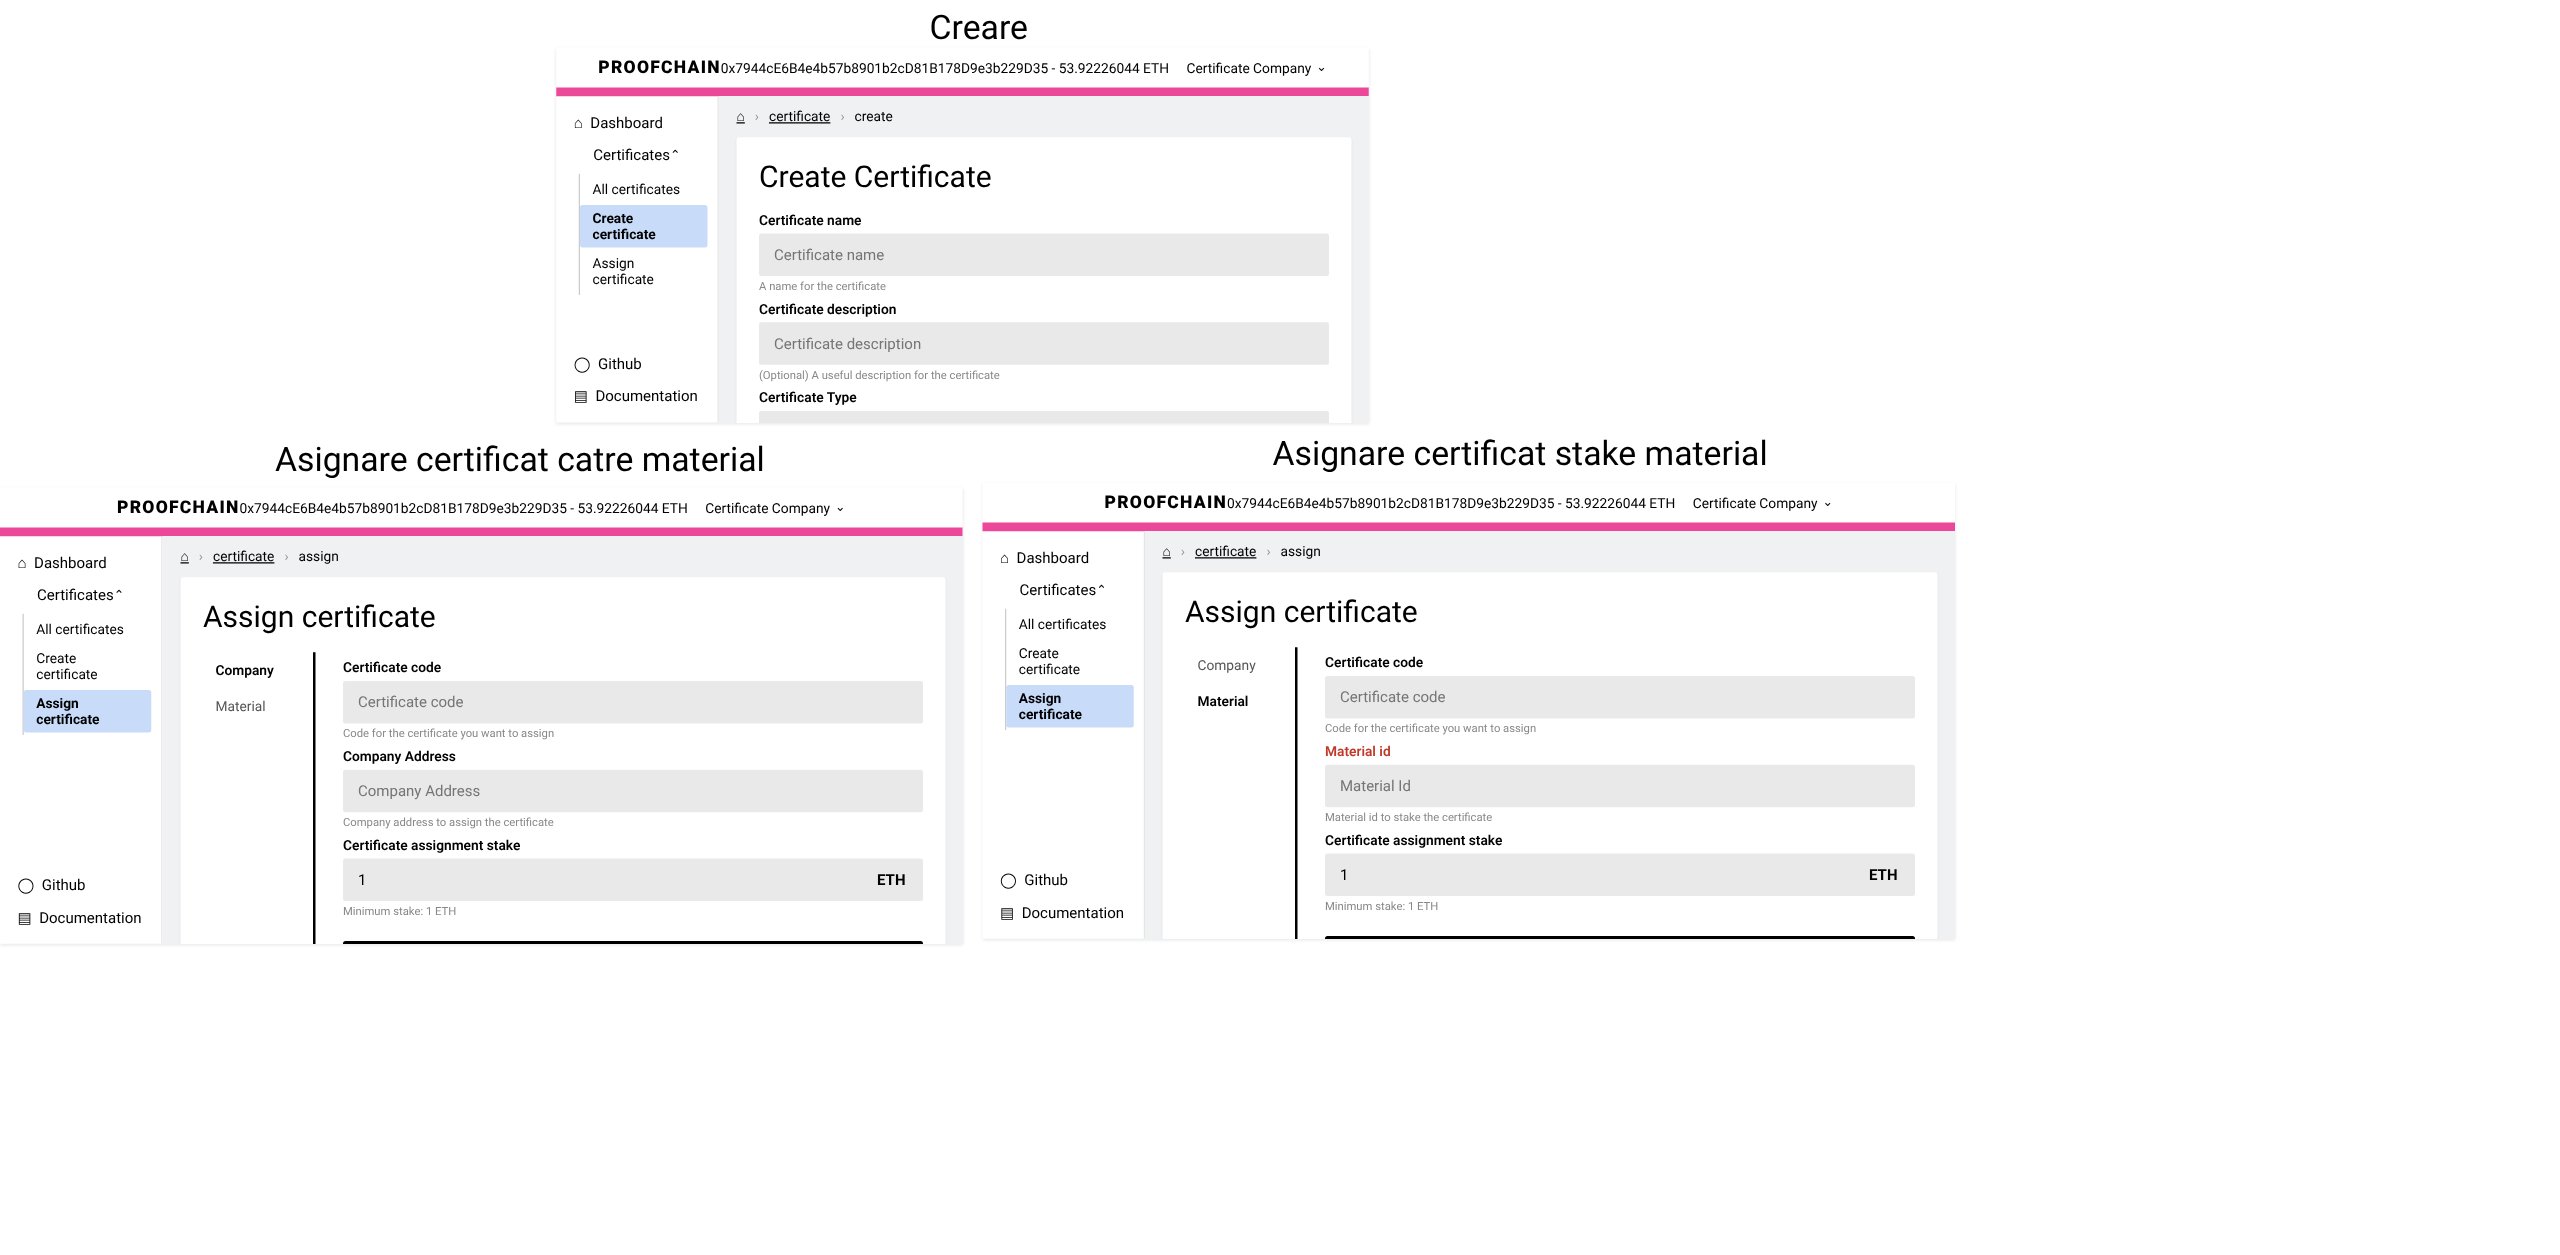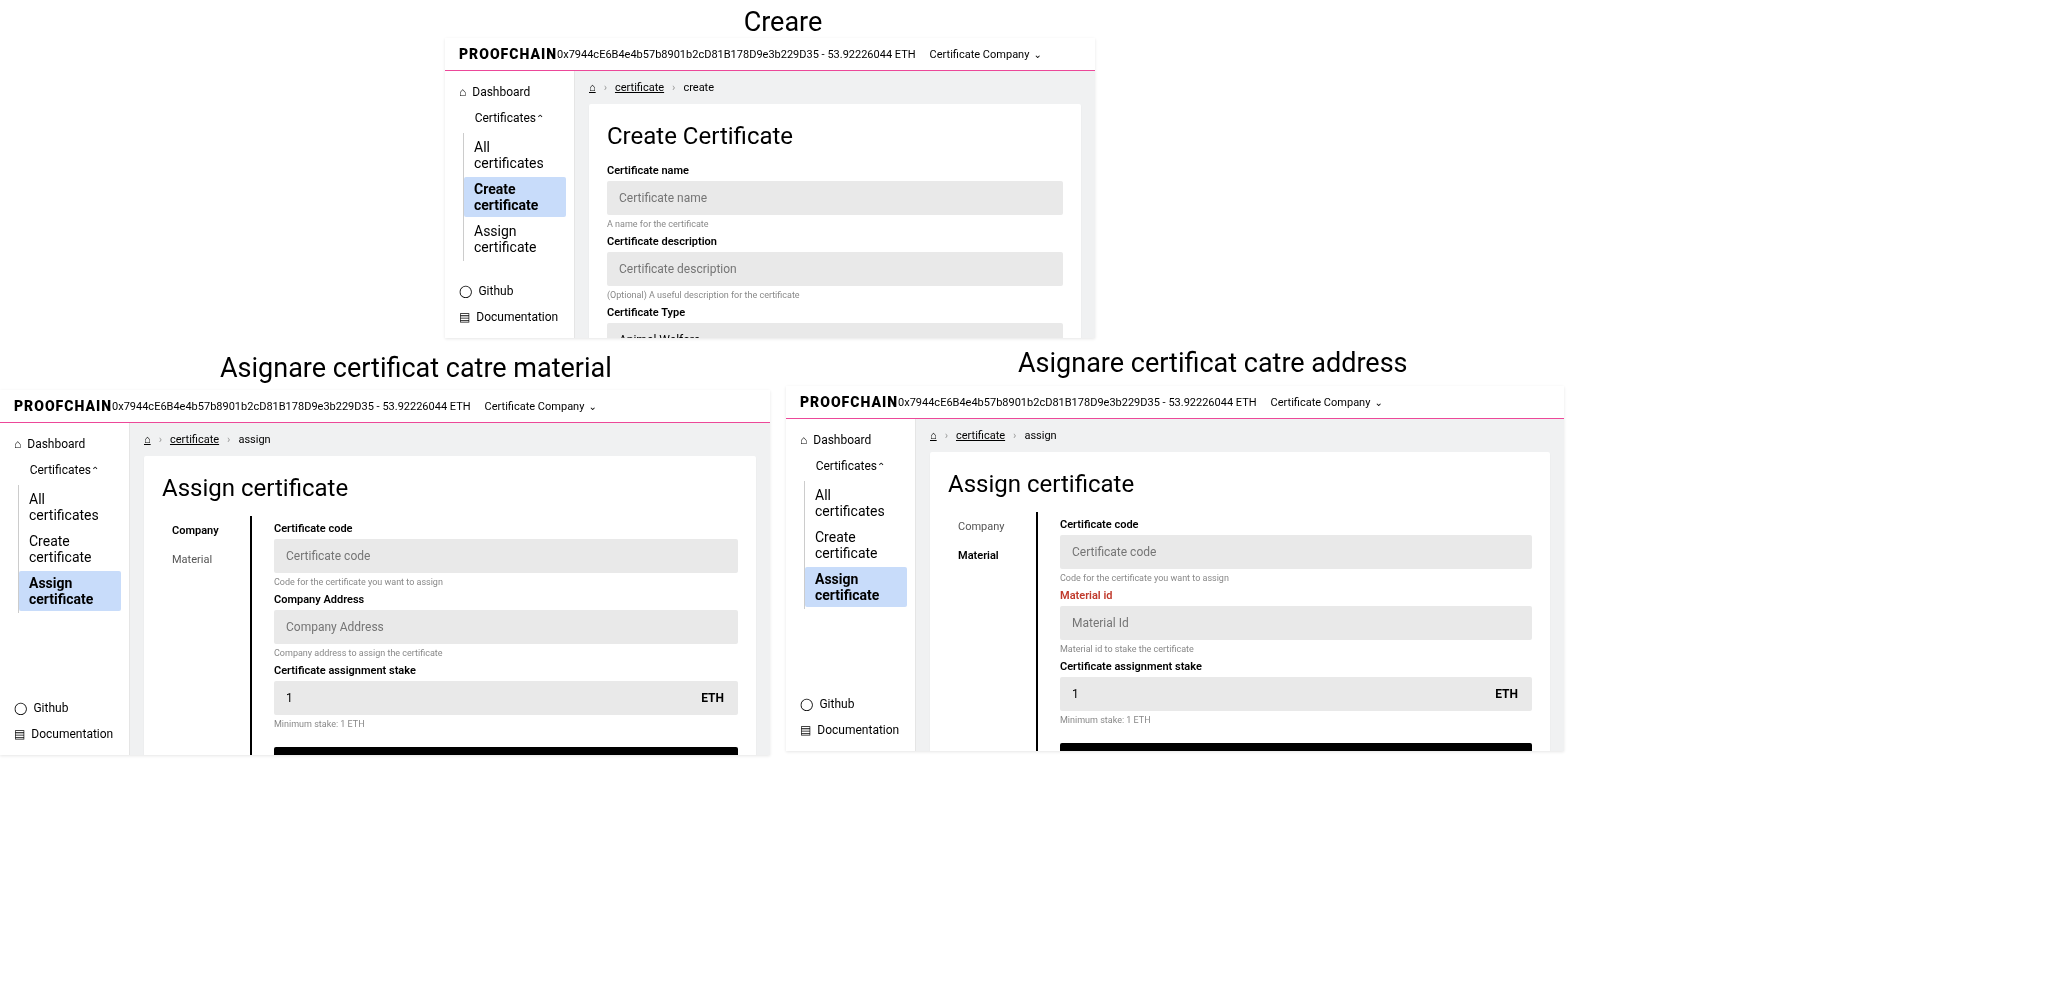--- a/index.html
+++ b/index.html
@@ -1,29 +1,29 @@
 <!DOCTYPE html>
 <html><head>
 <meta charset="utf-8">
 <style>
 *{box-sizing:border-box;margin:0;padding:0;font-family:-apple-system,BlinkMacSystemFont,"Segoe UI",Roboto,sans-serif}
 body{background:#fff;width:2048px;height:1004px;position:relative}
 .section-title{font-size:27px;font-weight:400;text-align:center;position:absolute}
 .app-window{position:absolute;background:#fff;display:flex;flex-direction:column;box-shadow:0 1px 3px rgba(0,0,0,0.1)}
-.top-bar{display:flex;align-items:center;justify-content:flex-start;padding:8px 14px;border-bottom:1px solid #ec4899;font-size:12px}
+.top-bar{display:flex;align-items:center;justify-content:center;padding:8px 14px;border-bottom:7px solid #ec4899;font-size:12px}
 .logo{font-weight:900;letter-spacing:1px;font-size:14px}
 .top-right{display:flex;align-items:center;gap:14px;font-size:11px}
 .company-sel{display:flex;align-items:center;gap:4px;cursor:pointer}
 .body-area{display:flex;flex:1;overflow:hidden}
 .sidebar{width:130px;display:flex;flex-direction:column;justify-content:space-between;padding:10px 8px;font-size:12px;border-right:1px solid #e5e5e5}
 .sb-top{display:flex;flex-direction:column;gap:4px}
 .sb-item{display:flex;align-items:center;gap:6px;padding:4px 6px;cursor:pointer;border-radius:2px}
 .sb-header{display:flex;align-items:center;justify-content:center;padding:4px 6px;cursor:pointer}
 .sub-items{border-left:1px solid #ccc;margin-left:10px;display:flex;flex-direction:column;gap:2px;padding:2px 0}
-.sub-item{padding:4px 10px;font-size:14px;cursor:pointer;border-radius:2px}
+.sub-item{padding:4px 10px;font-size:11px;cursor:pointer;border-radius:2px}
 .sub-item.active{background:#c8dcfa;font-weight:700}
 .sb-bottom{display:flex;flex-direction:column;gap:4px;font-size:12px}
 .content{flex:1;background:#f0f1f2;padding:0;overflow:auto}
 .crumbs{display:flex;align-items:center;gap:8px;font-size:11px;padding:10px 14px}
 .crumbs .link{text-decoration:underline;cursor:pointer}
 .crumbs .sep{color:#999}
 .panel{background:#fff;margin:0 14px 14px;padding:18px;border-radius:2px;box-shadow:0 1px 2px rgba(0,0,0,0.05)}
 .panel h1{font-size:24px;font-weight:400;margin-bottom:14px}
 .field-label{font-size:11px;font-weight:600;margin-bottom:4px;margin-top:6px}
 .field-label.red{color:#c0392b}
@@ -39,21 +39,21 @@
 .stake-row{display:flex;align-items:center;background:#e9e9e9;border-radius:2px}
 .stake-row input{flex:1;background:transparent;border:none;padding:10px 12px;font-size:12px}
 .stake-row .unit{padding:0 14px;font-size:12px;font-weight:700}
 .chev{font-size:10px}
 </style>
 </head>
 <body>
 
 <div class="section-title" style="top:6px;left:693px;width:180px">Creare certificat</div>
 <div class="section-title" style="top:352px;left:220px">Asignare certificat catre material</div>
-<div class="section-title" style="top:347px;left:1018px">Asignare certificat catre address</div>
+<div class="section-title" style="top:347px;left:1018px">Asignare certificat stake material</div>
 
 <div class="app-window" style="top:38px;left:445px;width:650px;height:300px">
   <div class="top-bar">
     <div class="logo">PROOFCHAIN</div>
     <div class="top-right">
       <span>0x7944cE6B4e4b57b8901b2cD81B178D9e3b229D35 - 53.92226044 ETH</span>
       <span class="company-sel">
         <span>Certificate Company</span>
         <span class="chev">⌄</span>
       </span>

